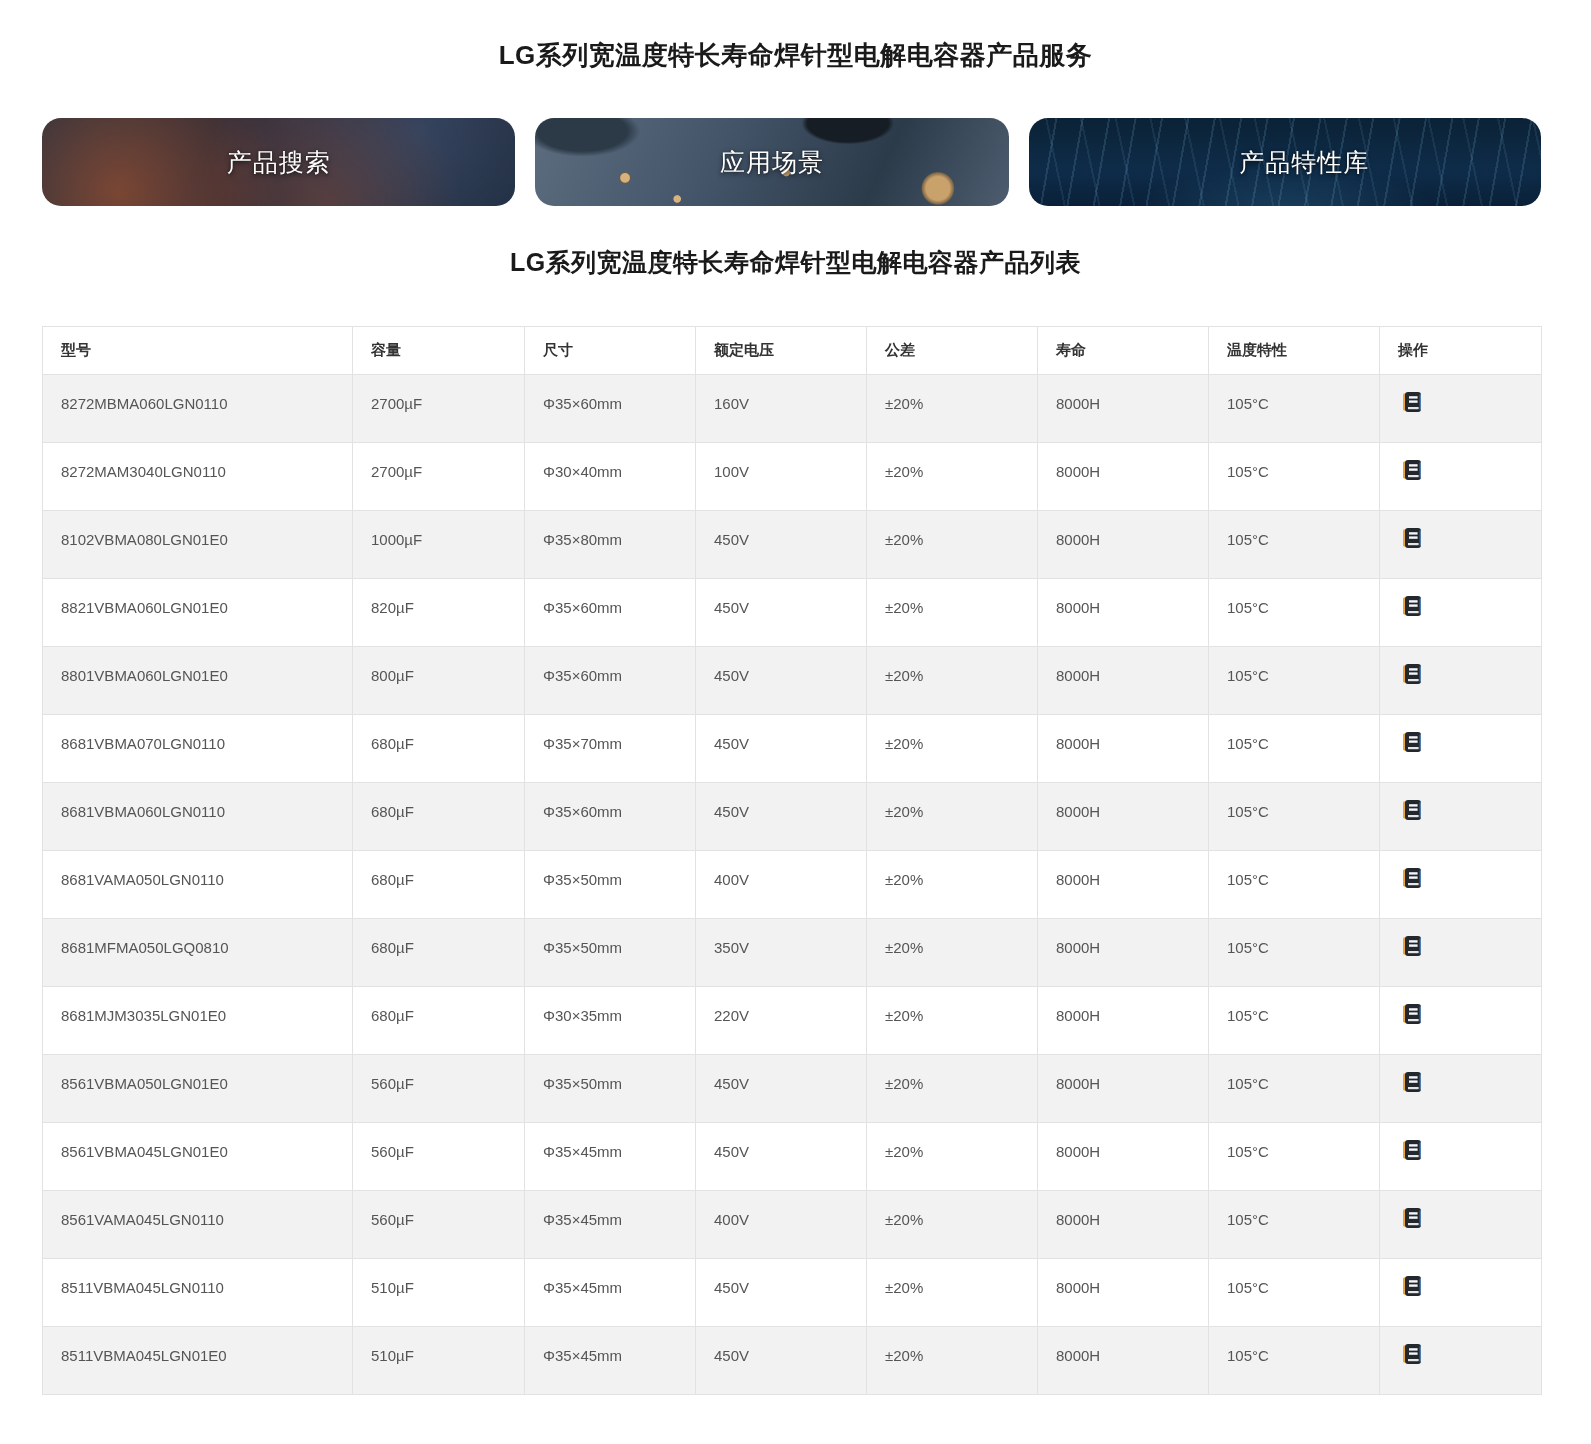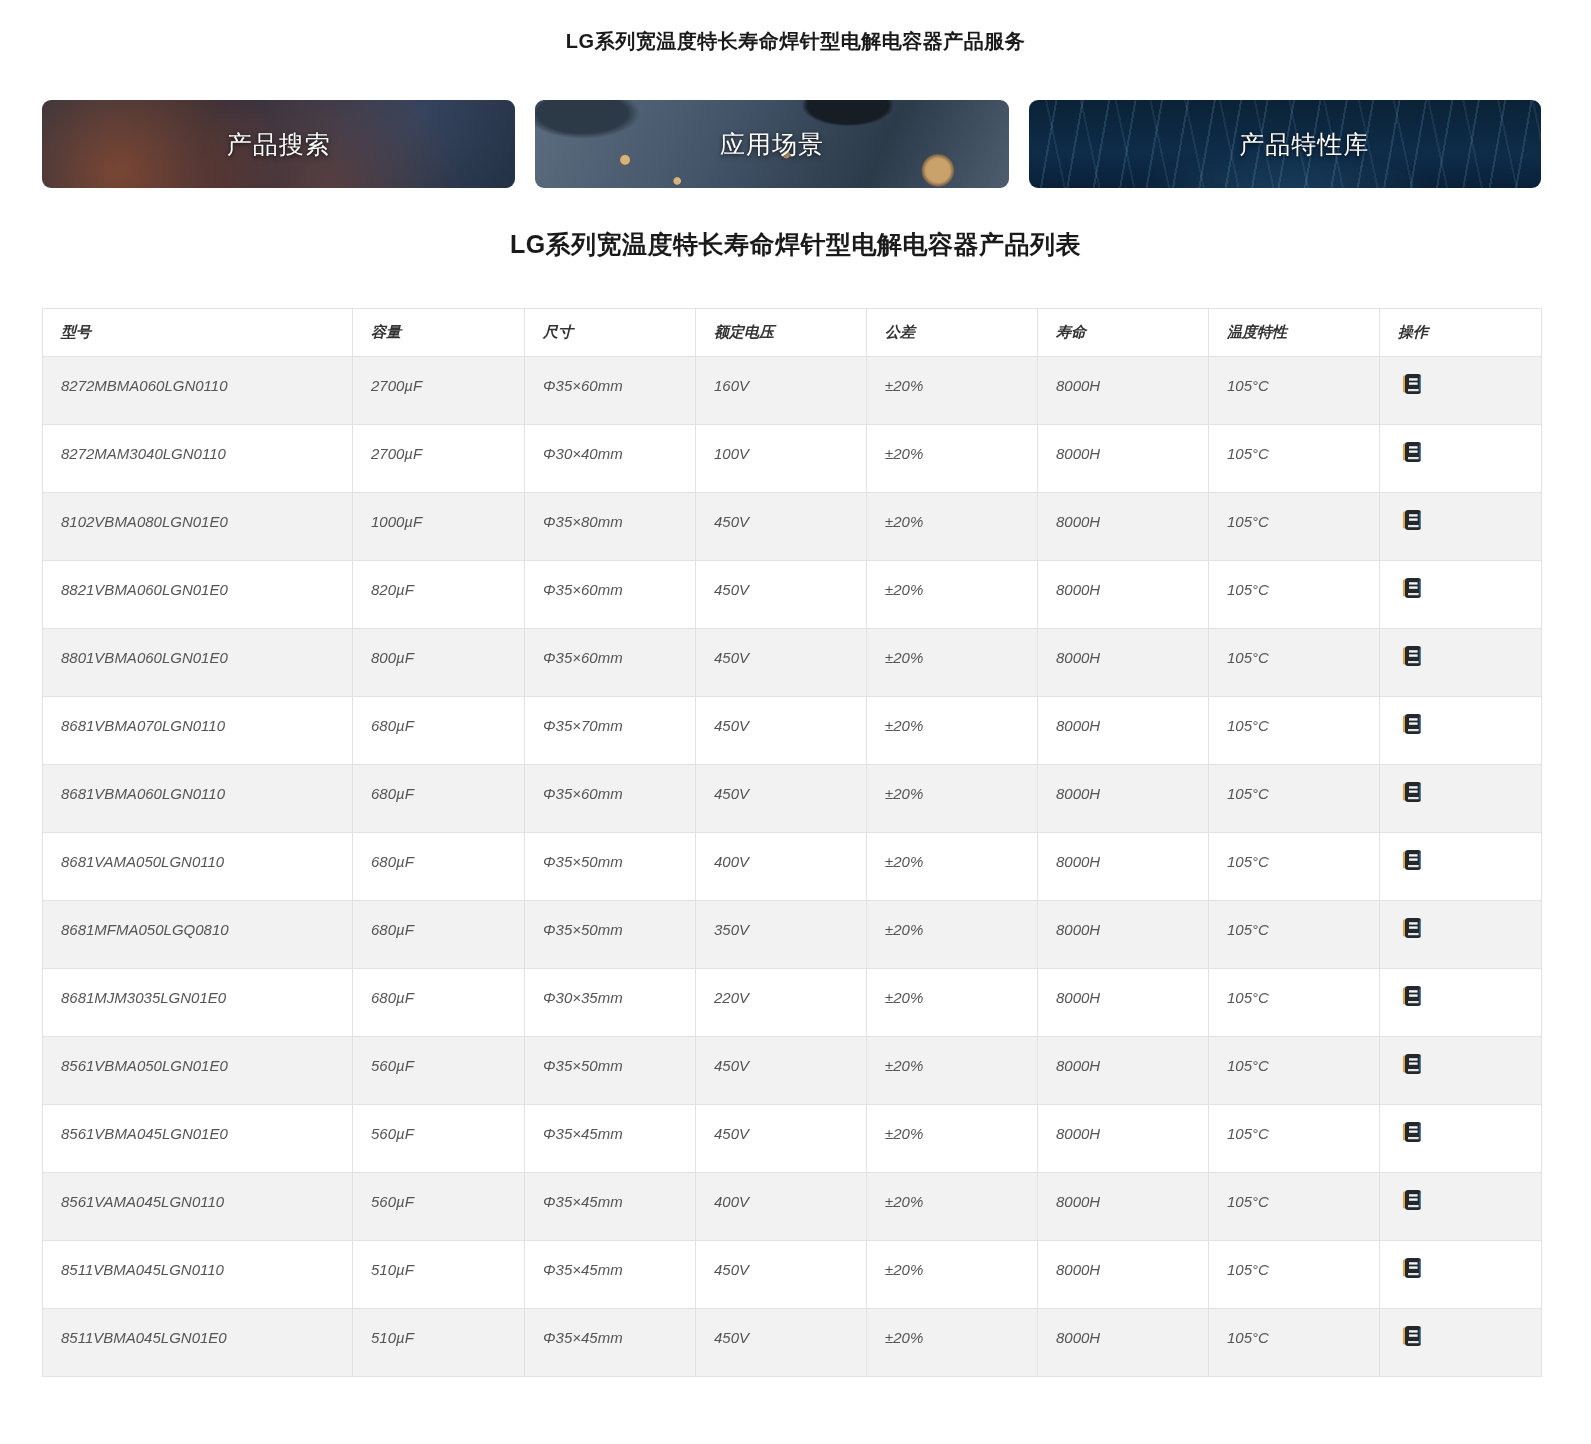--- a/index.html
+++ b/index.html
@@ -4,38 +4,38 @@
 <style>
   * { box-sizing: border-box; }
   html, body { margin: 0; padding: 0; }
   body {
     width: 1591px;
     background: #ffffff;
     font-family: "Liberation Sans", "DejaVu Sans", sans-serif;
     color: #333;
   }
   .page-title {
-    margin: 28px 0 0;
+    margin: 38px 0 0;
     text-align: center;
-    font-size: 20px;
+    font-size: 26px;
     font-weight: bold;
     color: #1a1a1a;
     letter-spacing: 0.5px;
   }
   
   .nav-row {
     display: flex;
     gap: 20px;
     margin: 45px 50px 0 42px;
   }
   .nav-btn {
     position: relative;
     flex: 1;
     height: 88px;
-    border-radius: 9px;
+    border-radius: 19px;
     overflow: hidden;
     display: flex;
     align-items: center;
     justify-content: center;
     cursor: pointer;
     text-decoration: none;
   }
   .nav-btn .nav-label {
     position: relative;
     z-index: 2;
@@ -82,21 +82,21 @@
   
   .table-title {
     margin: 40px 0 0;
     text-align: center;
     font-size: 25px;
     font-weight: bold;
     color: #1a1a1a;
     letter-spacing: 0.5px;
   }
   
-  .table-wrap { margin: 47px 50px 16px 42px; font-style: italic; }
+  .table-wrap { margin: 47px 50px 16px 42px; }
   table.product-table {
     width: 1499px;
     border-collapse: collapse;
     table-layout: fixed;
   }
   .product-table th, .product-table td {
     border: 1px solid #e2e2e2;
     text-align: left;
     font-size: 15px;
     overflow: hidden;

